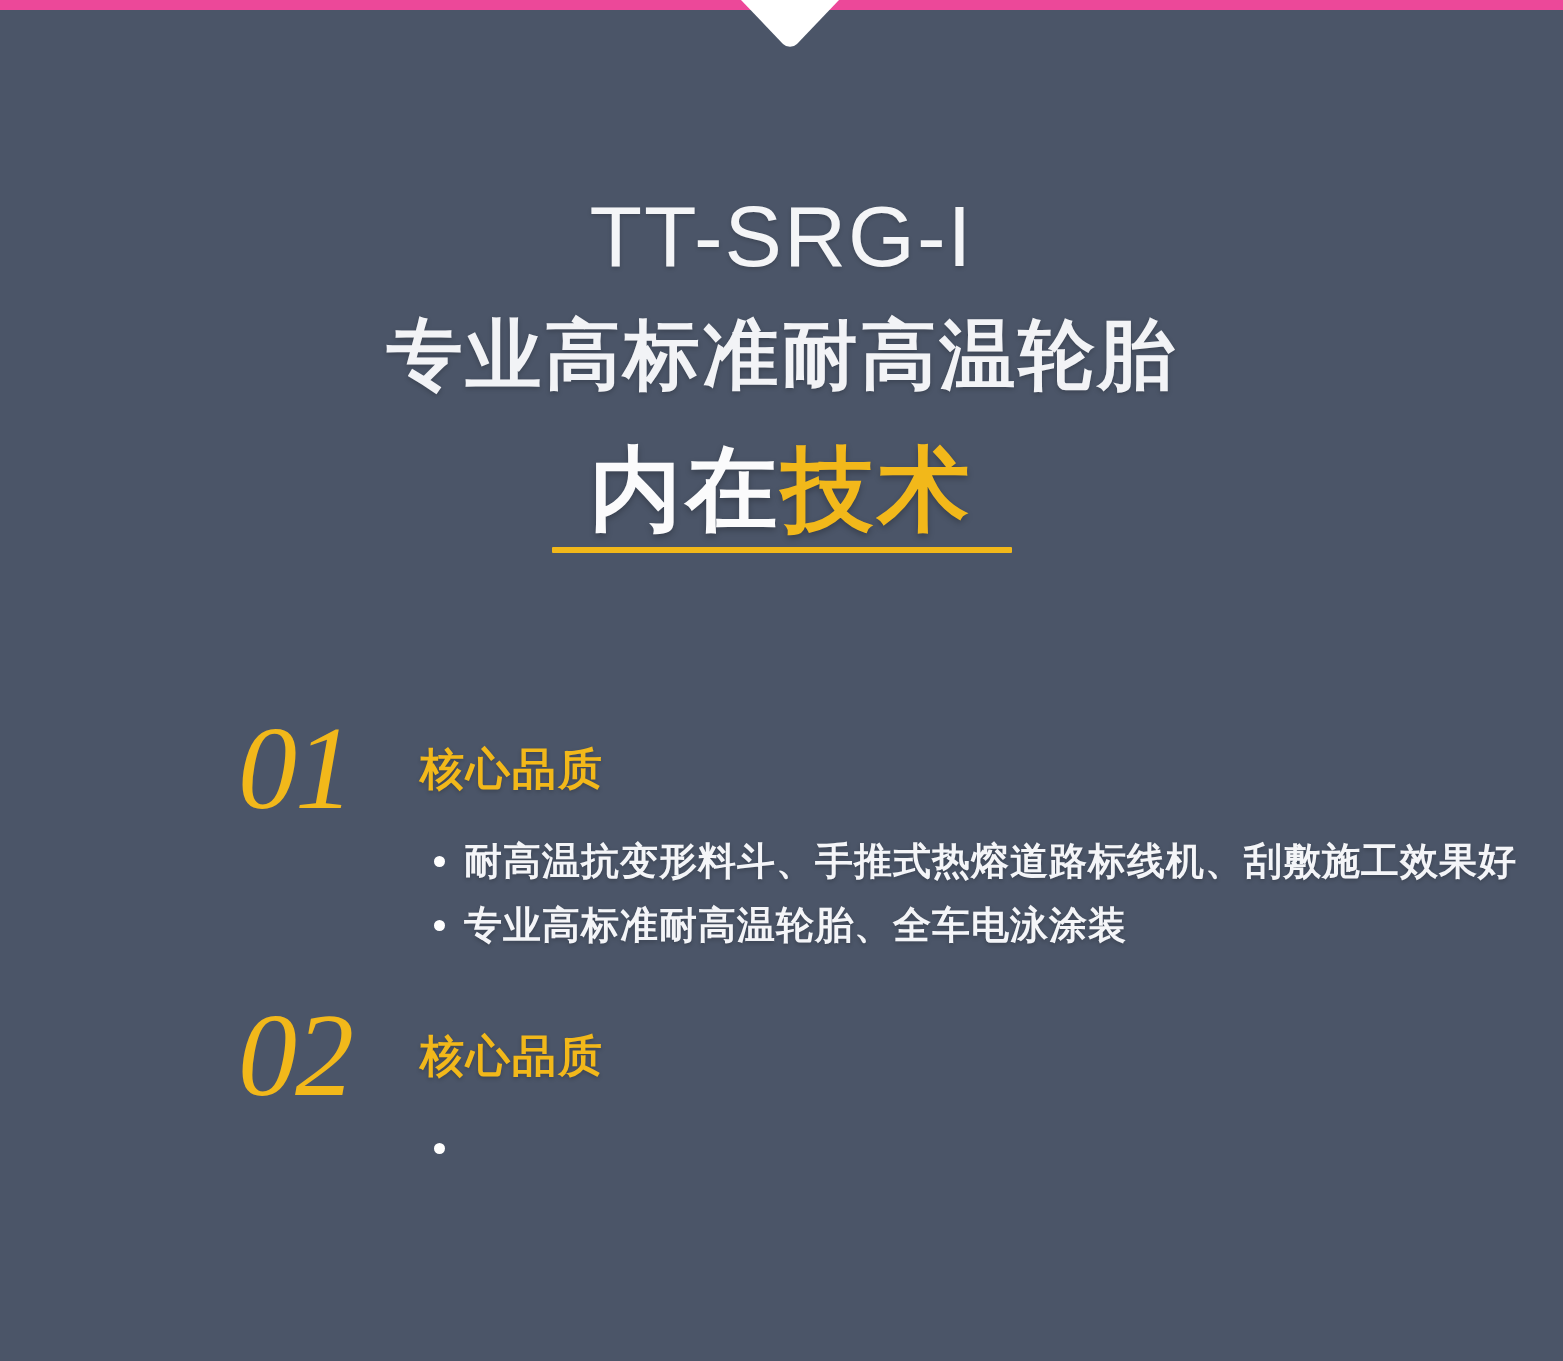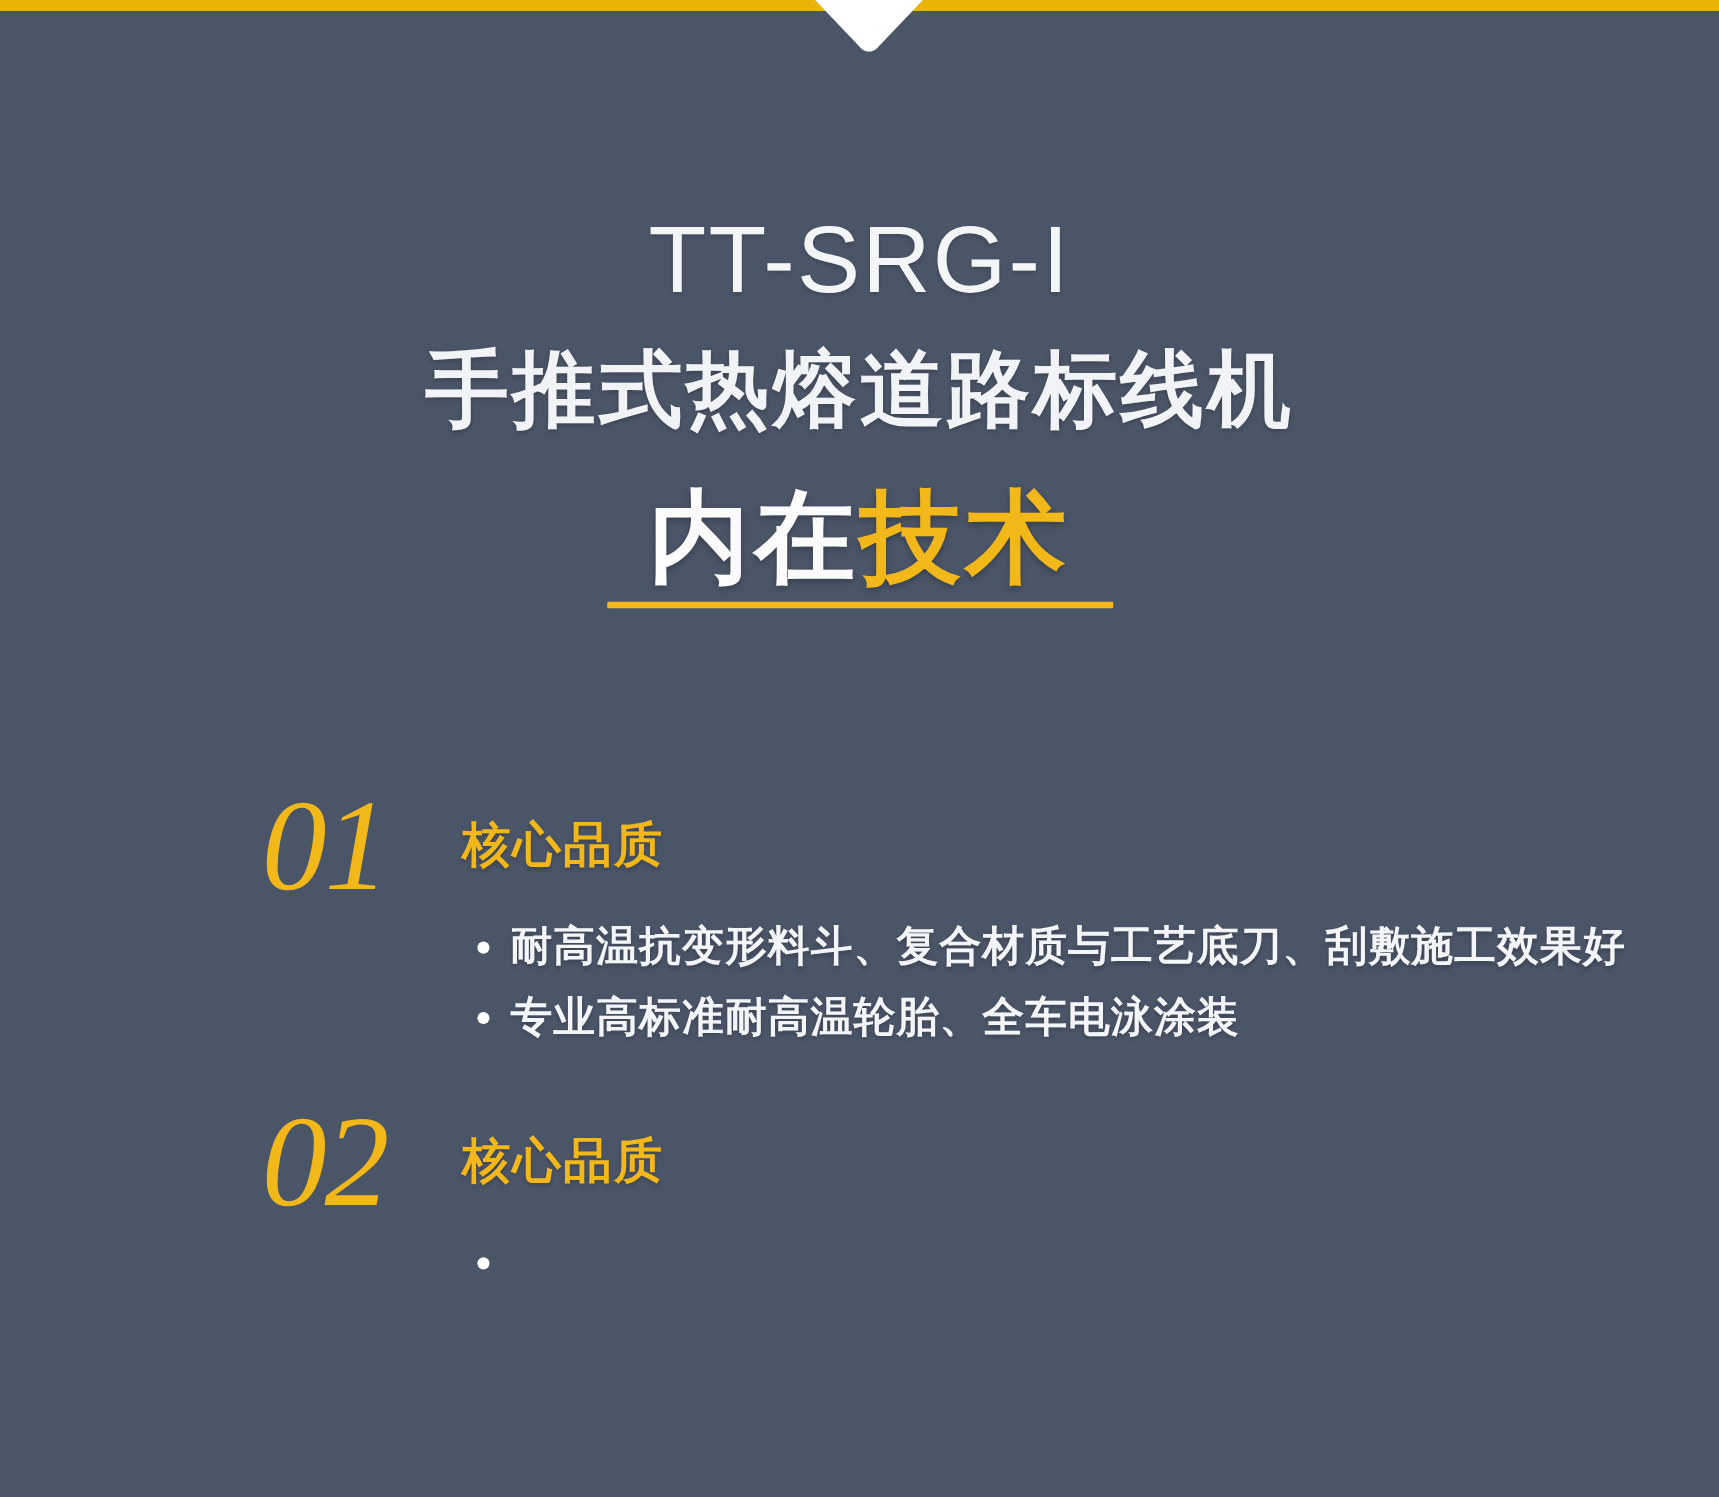--- a/index.html
+++ b/index.html
@@ -9,21 +9,21 @@
     background: #ffffff;
   }
   body {
     font-family: "Liberation Sans", "DejaVu Sans", sans-serif;
   }
 
   .poster {
     position: relative;
     width: 1563px;
     height: 1361px;
-    background: #eab308;
+    background: #ec4899;
     overflow: hidden;
   }
 
   
   .panel {
     position: absolute;
     left: 0;
     top: 10px;
     width: 1563px;
     height: 1351px;
@@ -169,39 +169,39 @@
 </head>
 <body>
 
 <div class="poster">
 
   <div class="panel">
 
     <div class="heading">
       <h1 class="model-title">TT-SRG-I</h1>
 
-      <h2 class="product-subtitle">手推式热熔道路标线机</h2>
+      <h2 class="product-subtitle">专业高标准耐高温轮胎</h2>
 
       <div class="tech-wrap">
         <div class="tech-title"><span class="tech-white">内在</span><span class="tech-gold">技术</span></div>
         <div class="tech-underline"></div>
       </div>
     </div>
 
     <div class="sections">
 
       <div class="section">
         <div class="section-head">
           <div class="section-number">01</div>
           <div class="section-heading">核心品质</div>
         </div>
         <ul class="bullets">
           <li class="bullet">
             <span class="dot"></span>
-            <span>耐高温抗变形料斗、复合材质与工艺底刀、刮敷施工效果好</span>
+            <span>耐高温抗变形料斗、手推式热熔道路标线机、刮敷施工效果好</span>
           </li>
           <li class="bullet">
             <span class="dot"></span>
             <span>专业高标准耐高温轮胎、全车电泳涂装</span>
           </li>
         </ul>
       </div>
 
       <div class="section">
         <div class="section-head">

